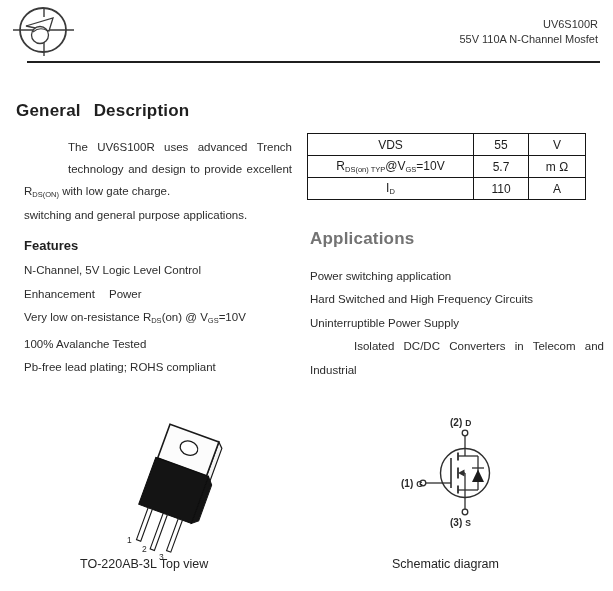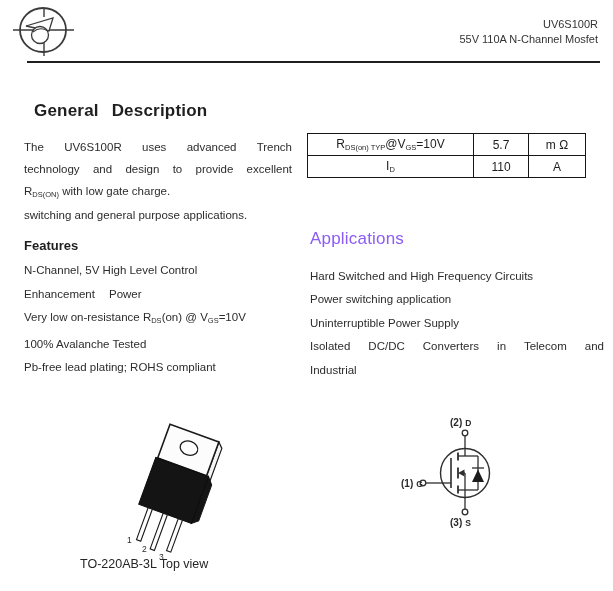--- a/index.html
+++ b/index.html
@@ -11,46 +11,46 @@
   
   .logo { position:absolute; left:13px; top:5px; }
   .head-right {
     position:absolute; right:13px; top:17px; text-align:right;
     font-size:11px; line-height:15px; color:#333; font-weight:400;
   }
   .rule { position:absolute; left:27px; top:61px; width:573px; height:2px; background:#1f1f1f; }
 
   
   .gd-title {
-    position:absolute; left:34px; top:101px; font-size:17px; font-weight:700;
+    position:absolute; left:16px; top:101px; font-size:17px; font-weight:700;
     color:#1f1f1f; word-spacing:8px; letter-spacing:.2px;
   }
   .gd-body { position:absolute; left:24px; top:137px; width:268px; font-size:11.5px; line-height:21.8px; color:#2c2c2c; }
-  .jline { text-align:justify; text-align-last:justify; }
+  .jline { text-align:justify; text-align-last:justify;margin-left:44px; }
   sub.s { font-size:7.5px; vertical-align:-2px; letter-spacing:0; }
 
   .feat-title { position:absolute; left:24px; top:238px; font-size:13px; font-weight:700; color:#1f1f1f; }
   .feat-list { position:absolute; left:24px; top:259px; width:280px; font-size:11.5px; line-height:23.5px; color:#2c2c2c; }
   .gap2 { display:inline-block; width:14px; }
 
   
   .ratings {
     position:absolute; left:307px; top:133px; border-collapse:collapse;
     font-size:12px; color:#1d1d1d; table-layout:fixed;
   }
   .ratings td {
     border:1.5px solid #161616; height:22px; text-align:center; vertical-align:middle;
     padding:0 2px;
   }
   .c-param { width:166px; }
   .c-val { width:55px; }
   .c-unit { width:57px; }
 
   
-  .app-title { position:absolute; left:310px; top:229px; font-size:17px; font-weight:400; color:#8b5cf6; letter-spacing:.2px; }
+  .app-title { position:absolute; left:310px; top:229px; font-size:17px; font-weight:700; color:#737373; letter-spacing:.2px; }
   .app-list { position:absolute; left:310px; top:265px; width:294px; font-size:11.5px; line-height:23.4px; color:#2c2c2c; }
 
   
   .pkg-svg { position:absolute; left:115px; top:422px; }
   .sch-svg { position:absolute; left:398px; top:406px; }
   .pkg-caption { position:absolute; left:80px; top:557px; font-size:12.5px; color:#252525; }
   .sch-caption { position:absolute; left:392px; top:557px; font-size:12.5px; color:#252525; }
 
   svg text { font-family:"Liberation Sans", sans-serif; fill:#2a2a2a; }
 </style>
@@ -79,46 +79,51 @@
 
   <div class="gd-body">
     <div class="jline">The UV6S100R uses advanced Trench</div>
     <div class="jline">technology and design to provide excellent</div>
     <div><span>R</span><sub class="s">DS(ON)</sub><span> with low gate charge.</span></div>
     <div>switching and general purpose applications.</div>
   </div>
 
   <div class="feat-title">Features</div>
   <div class="feat-list">
-    <div>N-Channel, 5V High Level Control</div>
+    <div>N-Channel, 5V Logic Level Control</div>
     <div><span>Enhancement</span><span class="gap2"></span><span>Power</span></div>
     <div><span>Very low on-resistance R</span><sub class="s">DS</sub><span>(on) @ V</span><sub class="s">GS</sub><span>=10V</span></div>
     <div>100% Avalanche Tested</div>
     <div>Pb-free lead plating; ROHS compliant</div>
   </div>
 
   <table class="ratings">
     <tbody>
+        <tr>
+      <td class="c-param">VDS</td>
+      <td class="c-val">55</td>
+      <td class="c-unit">V</td>
+    </tr>
     <tr>
       <td class="c-param"><span>R</span><sub class="s">DS(on) TYP</sub><span>@V</span><sub class="s">GS</sub><span>=10V</span></td>
       <td class="c-val">5.7</td>
       <td class="c-unit">m Ω</td>
     </tr>
     <tr>
       <td class="c-param"><span>I</span><sub class="s">D</sub></td>
       <td class="c-val">110</td>
       <td class="c-unit">A</td>
     </tr>
   </tbody>
     </table>
 
   <div class="app-title">Applications</div>
   <div class="app-list">
+    <div>Power switching application</div>
     <div>Hard Switched and High Frequency Circuits</div>
-    <div>Power switching application</div>
     <div>Uninterruptible Power Supply</div>
     <div class="jline">Isolated DC/DC Converters in Telecom and</div>
     <div>Industrial</div>
   </div>
 
   <svg class="pkg-svg" width="135" height="145" viewBox="0 0 135 145">
     <g transform="translate(0,4) rotate(20 62 55)" stroke-linejoin="miter">
 
       <polygon points="88,4 93,9 93,45 88,40" fill="#f4f4f4" stroke="#1a1a1a" stroke-width="1.2"></polygon>
 
@@ -166,14 +171,15 @@
 
       <line x1="80" y1="50" x2="80" y2="84"></line>
       <line x1="74" y1="62" x2="86" y2="62"></line>
     </g>
     <polygon points="60,67 66.5,63.6 66.5,70.4" fill="#2e2e2e"></polygon>
     <polygon points="74,76 86,76 80,63.5" fill="#1c1c1c"></polygon>
     <text x="52" y="20"><tspan font-size="10" font-weight="bold">(2)</tspan><tspan dx="3" font-size="8.5" font-weight="bold">D</tspan></text>
     <text x="3" y="81"><tspan font-size="10" font-weight="bold">(1)</tspan><tspan dx="3" font-size="8.5" font-weight="bold">G</tspan></text>
     <text x="52" y="120"><tspan font-size="10" font-weight="bold">(3)</tspan><tspan dx="3" font-size="8.5" font-weight="bold">S</tspan></text>
   </svg>
+  <div class="sch-caption">Schematic diagram</div>
 
 </div>
 
 </body></html>

